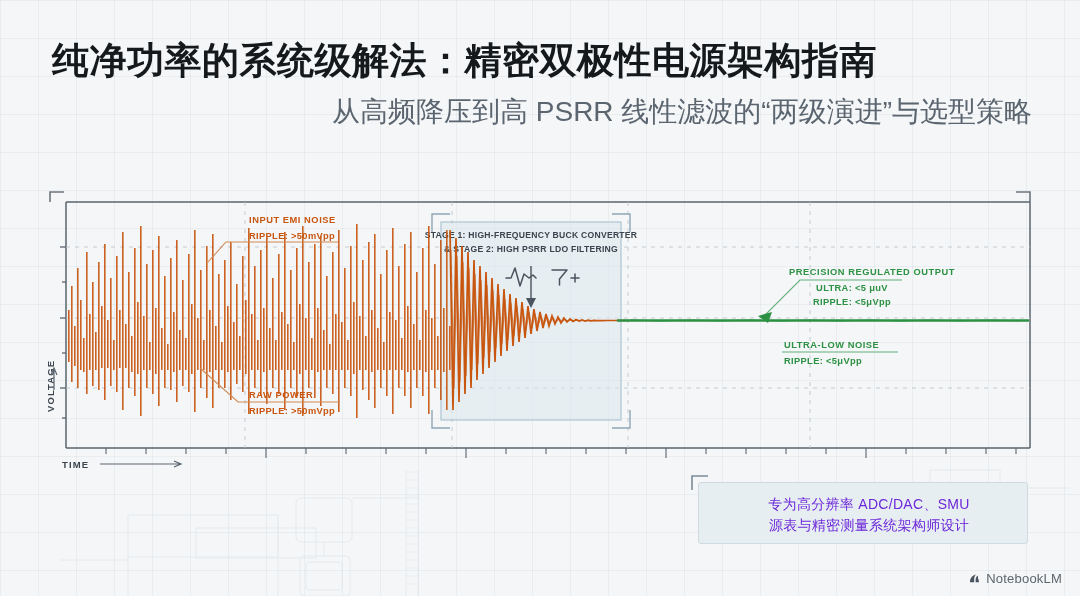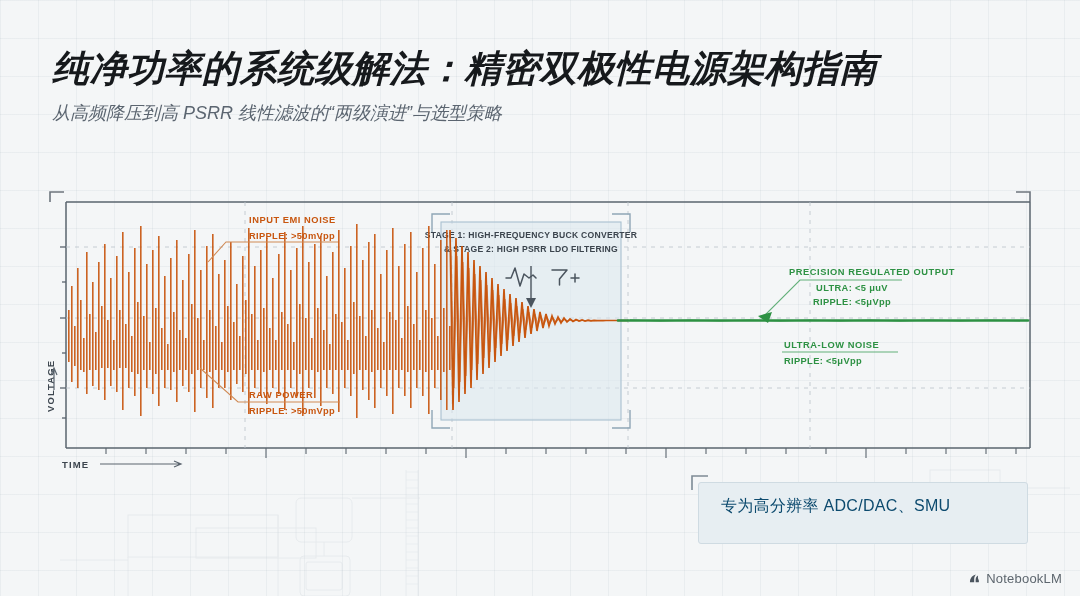--- a/index.html
+++ b/index.html
@@ -14,49 +14,49 @@
     position:absolute;inset:0;
     background-image:
       linear-gradient(to right, rgba(120,140,155,.085) 1px, transparent 1px),
       linear-gradient(to bottom, rgba(120,140,155,.085) 1px, transparent 1px);
     background-size:38px 38px;
     pointer-events:none;
   }
   #bg-blueprint{position:absolute;inset:0;pointer-events:none;opacity:.55;}
 
   
-  #header{position:absolute;left:52px;top:46px;width:980px;font-style:italic;}
+  #header{position:absolute;left:52px;top:38px;width:980px;}
   #title{
     font-size:37px;font-weight:bold;color:#16191c;
     letter-spacing:.5px;line-height:1.22;white-space:nowrap;
   }
   #subtitle{
-    font-size:18px;color:#5b6570;font-weight:400;
-    margin-top:11px;line-height:1.25;white-space:nowrap;
+    font-size:28px;color:#5b6570;font-weight:400;
+    margin-top:11px;line-height:1.25;white-space:nowrap;text-align:right;
   }
 
   
   #chart-panel{position:absolute;left:40px;top:190px;width:1000px;height:280px;}
   #chart-svg{position:absolute;left:0;top:0;}
 
   
   .anno-head{font-family:"Liberation Sans",sans-serif;font-size:9.3px;font-weight:bold;letter-spacing:.55px;}
   .anno-sub{font-family:"Liberation Sans",sans-serif;font-size:9.3px;font-weight:bold;letter-spacing:.35px;}
   .axis-label{font-family:"Liberation Sans",sans-serif;font-size:9.5px;font-weight:bold;fill:#3d464f;letter-spacing:1.1px;}
   .stage-text{font-family:"Liberation Sans",sans-serif;font-size:8.6px;font-weight:bold;fill:#3b444d;letter-spacing:.25px;}
 
   
   #callout{
     position:absolute;left:698px;top:482px;width:330px;height:62px;
     background:#e7eef2;border:1px solid #cfdbe2;border-radius:3px;
     box-sizing:border-box;
   }
   #callout-text{
     position:absolute;left:22px;top:11px;width:296px;
-    font-size:16px;color:#0c4a6e;line-height:1.48;letter-spacing:.3px;
+    font-size:14px;color:#6d28d9;line-height:1.48;letter-spacing:.3px;text-align:center;
   }
   .callout-line{display:block;white-space:nowrap;}
   #callout-bracket{position:absolute;left:690px;top:474px;}
 
   
   #brand{
     position:absolute;right:18px;bottom:10px;
     display:flex;align-items:center;gap:5px;
     font-size:13px;color:#5d666e;font-weight:500;letter-spacing:.2px;
   }
@@ -370,20 +370,21 @@
 
 </svg>
 </div>
 
 <svg id="callout-bracket" width="30" height="28">
   <path d="M2 16 L2 2 L18 2" fill="none" stroke="#7d8b95" stroke-width="1.6"></path>
 </svg>
 <div id="callout">
   <div id="callout-text">
     <span class="callout-line">专为高分辨率 ADC/DAC、SMU</span>
+    <span class="callout-line">源表与精密测量系统架构师设计</span>
   </div>
 </div>
 
 <div id="brand">
   <svg width="13" height="13" viewBox="0 0 16 16">
     <path d="M2.4 12.6 C2.4 7.6 5.6 4.2 9.6 3.2 C8.2 5 7.6 7 7.6 9.2 L7.6 12.6 Z M9.4 12.6 L9.4 9.6 C9.4 7.4 10.4 5.6 12.4 4.4 C12 6.4 12.2 8 13 9.4 C13.6 10.4 13.6 11.8 13.2 12.6 Z" fill="#4a545e"></path>
   </svg>
   <span>NotebookLM</span>
 </div>
 

